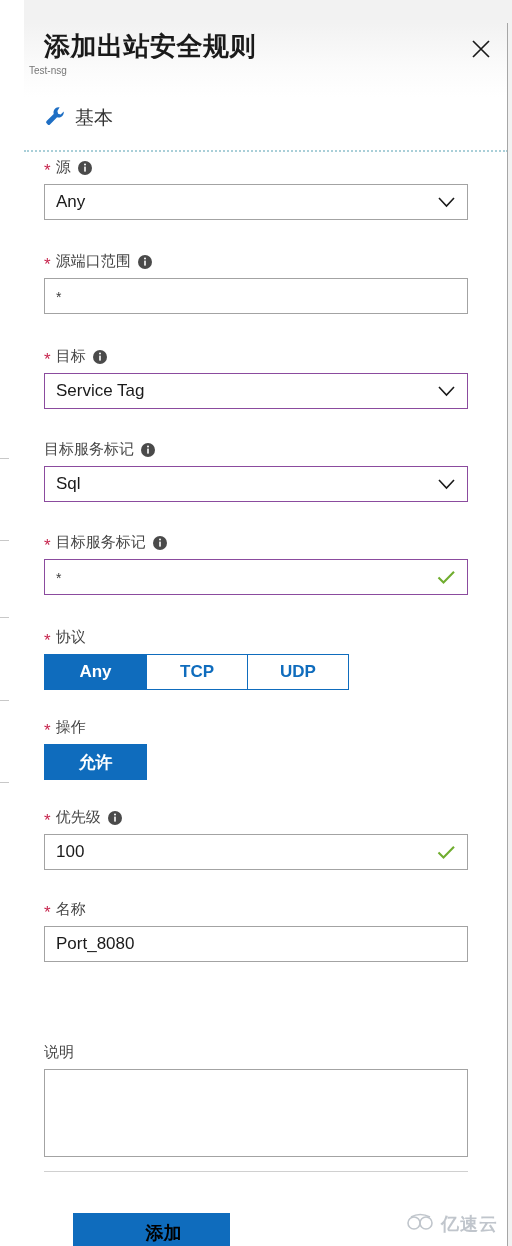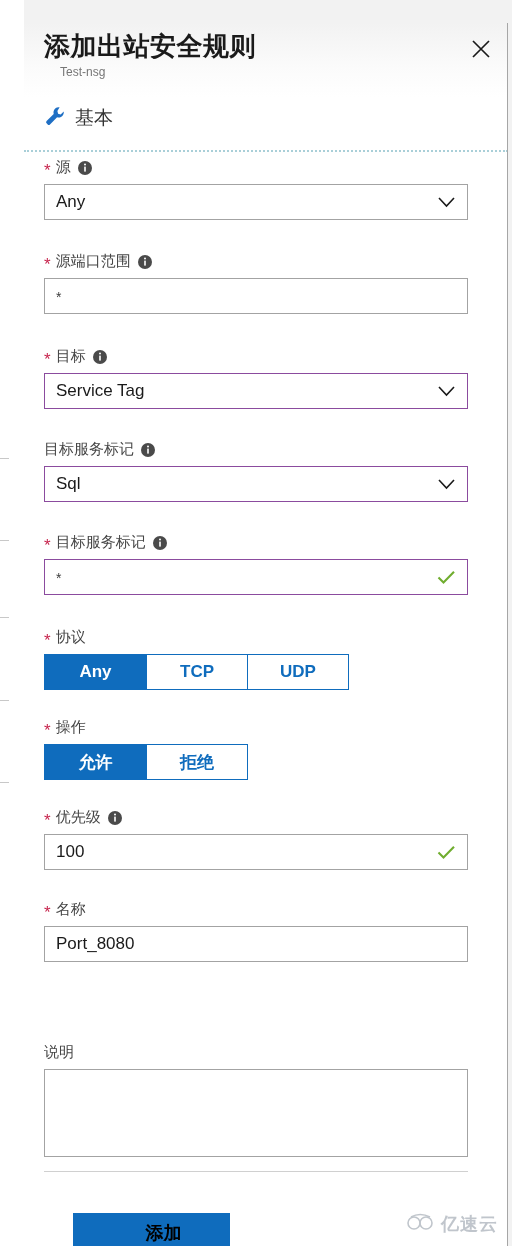--- a/index.html
+++ b/index.html
@@ -59,23 +59,23 @@
     left: 20px;
     top: 6px;
     font-size: 26px;
     font-weight: bold;
     color: #1a1a1a;
     letter-spacing: .5px;
     white-space: nowrap;
   }
   .blade-subtitle {
     position: absolute;
-    left: 36px;
+    left: 5px;
     top: 42px;
-    font-size: 12px;
+    font-size: 10px;
     color: #767676;
     white-space: nowrap;
   }
   .close-btn {
     position: absolute;
     right: 6px;
     top: 6px;
     width: 40px;
     height: 40px;
     display: flex;
@@ -420,21 +420,20 @@
         </div>
       </div>
 
       <div class="field" style="top:560px">
         <div class="field-label">
           <span class="req-star">*</span>
           <span>操作</span>
         </div>
         <div class="segmented action">
           <div class="seg active">允许</div>
-          <div class="seg">拒绝</div>
         </div>
       </div>
 
       <div class="field" style="top:650px">
         <div class="field-label">
           <span class="req-star">*</span>
           <span>优先级</span>
           <span class="info-icon">
             <svg width="14" height="14" viewBox="0 0 14 14">
               <circle cx="7" cy="7" r="7" fill="#4a4a4a"></circle>

